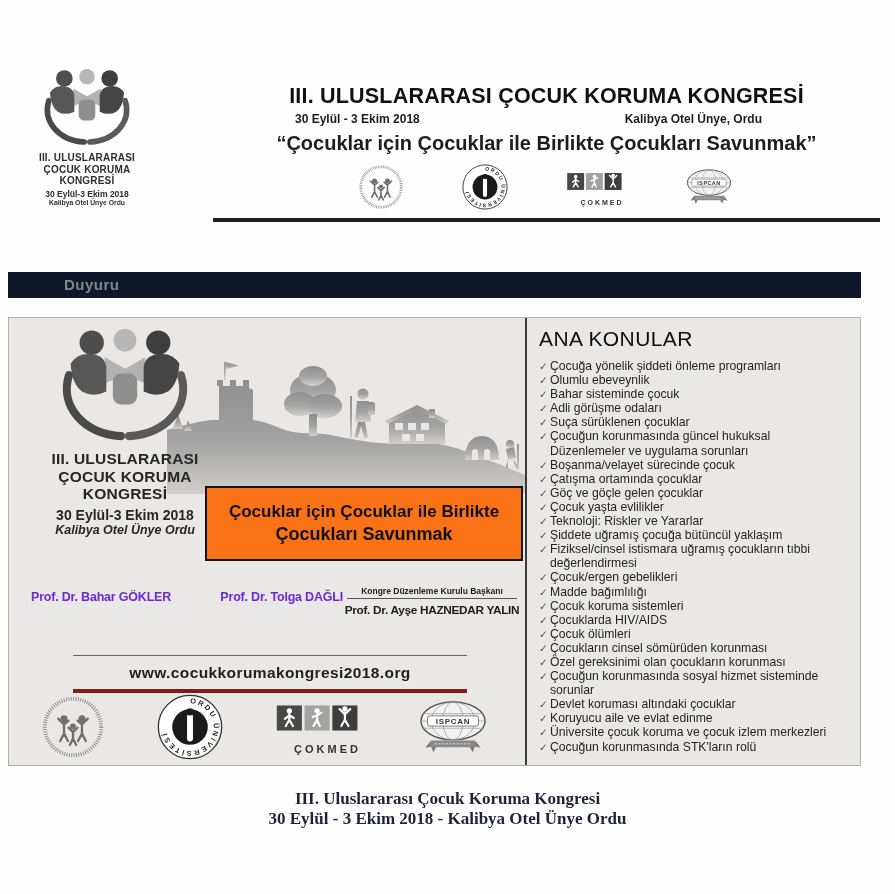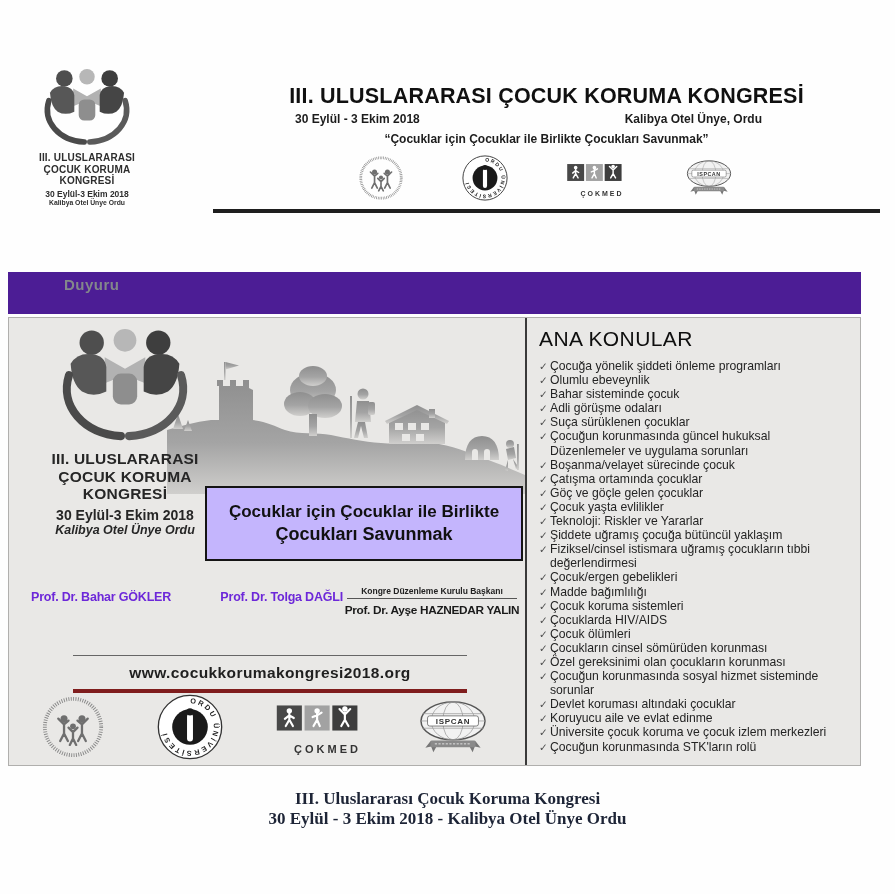--- a/index.html
+++ b/index.html
@@ -11,46 +11,46 @@
   .congress-logo-sm{width:94px;height:84px;display:block;margin:0 auto;}
   .hl-line{font-weight:bold;font-size:10px;line-height:11.5px;letter-spacing:.2px;color:#2e2e2e;}
   .hl-date{font-weight:bold;font-size:8.5px;margin-top:2px;color:#2e2e2e;}
   .hl-venue{font-weight:bold;font-size:6.8px;color:#2e2e2e;}
 
   .header-main{position:absolute;left:213px;top:84px;width:667px;text-align:center;}
   .h-title{font-size:21.5px;font-weight:bold;letter-spacing:.2px;color:#101010;}
   .h-daterow{position:relative;height:16px;margin-top:3px;}
   .h-date{position:absolute;left:82px;font-size:12px;font-weight:bold;}
   .h-venue{position:absolute;right:118px;font-size:12px;font-weight:bold;}
-  .h-quote{margin-top:4px;font-size:12px;font-weight:bold;color:#1d1d1d;}
+  .h-quote{margin-top:4px;font-size:20px;font-weight:bold;color:#1d1d1d;}
   .h-logos{margin-top:6px;height:52px;display:flex;justify-content:center;align-items:center;gap:58px;}
   .h-rule{margin-top:5px;height:4px;background:#1e1e1e;}
 
   .logo-caption{font-size:7px;font-weight:bold;letter-spacing:2px;color:#333;text-align:right;margin-top:1px;}
   .logo-caption.big{font-size:11px;letter-spacing:3px;margin-top:3px;}
 
   
-  .duyuru{position:absolute;left:8px;top:272px;width:853px;height:42px;background:#4c1d95;
+  .duyuru{position:absolute;left:8px;top:272px;width:853px;height:26px;background:#0f172a;
           color:#83878b;font-weight:bold;font-size:15px;line-height:26px;padding-left:56px;
           box-sizing:border-box;letter-spacing:.5px;}
 
   
   .poster{position:absolute;left:8px;top:317px;width:853px;height:449px;background:#e9e8e6;
           border:1px solid #b0afad;box-sizing:border-box;}
   .poster-divider{position:absolute;left:516px;top:0;width:2px;height:100%;background:#3a3a3a;}
 
   .poster-left{position:absolute;left:0;top:0;width:516px;height:100%;}
   .p-silhouette{position:absolute;left:158px;top:14px;width:358px;height:162px;}
   .p-logo{position:absolute;left:18px;top:10px;width:196px;text-align:center;}
   .congress-logo-lg{width:138px;height:122px;display:block;margin:0 auto;}
   .pl-line{font-size:15.5px;font-weight:bold;line-height:17.5px;letter-spacing:.2px;color:#262626;}
   .pl-date{font-size:14px;font-weight:bold;margin-top:4px;color:#262626;}
   .pl-venue{font-size:12.5px;font-weight:bold;font-style:italic;color:#262626;}
 
-  .p-tagline{position:absolute;left:196px;top:168px;width:318px;height:75px;background:#c4b5fd;
+  .p-tagline{position:absolute;left:196px;top:168px;width:318px;height:75px;background:#f97316;
              border:2.5px solid #141414;box-sizing:border-box;display:flex;flex-direction:column;
              justify-content:center;text-align:center;}
   .tg1{font-size:17px;font-weight:bold;color:#111;}
   .tg2{font-size:18px;font-weight:bold;margin-top:2px;color:#111;}
 
   .chairs-left{position:absolute;left:22px;top:268px;width:312px;text-align:center;}
   .chairs-right{position:absolute;left:330px;top:268px;width:186px;text-align:center;}
   .chair-head{font-size:8.5px;font-weight:bold;padding-bottom:2px;border-bottom:1.2px solid #555;color:#222;}
   .chairs-right .chair-head{margin:0 8px;}
   .names{display:flex;justify-content:space-between;margin-top:4px;font-size:12.5px;font-weight:bold;

